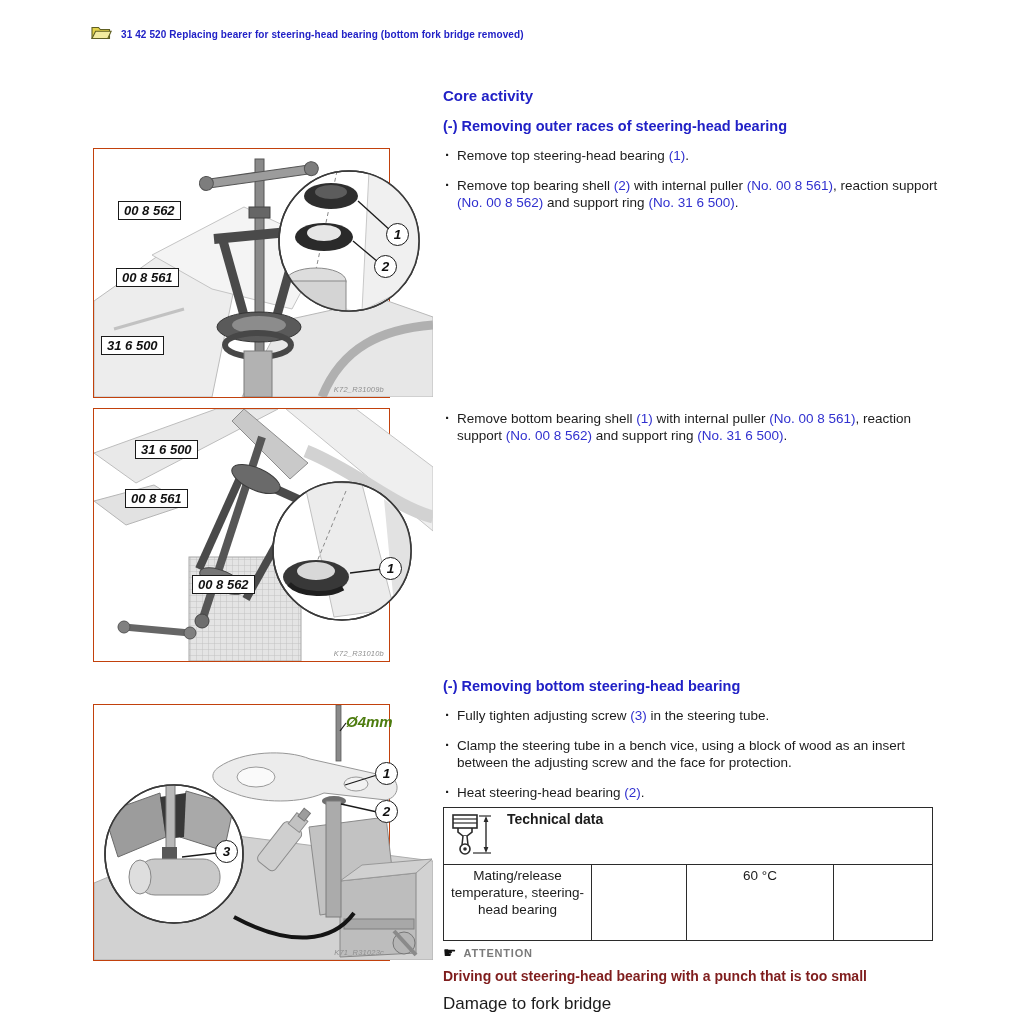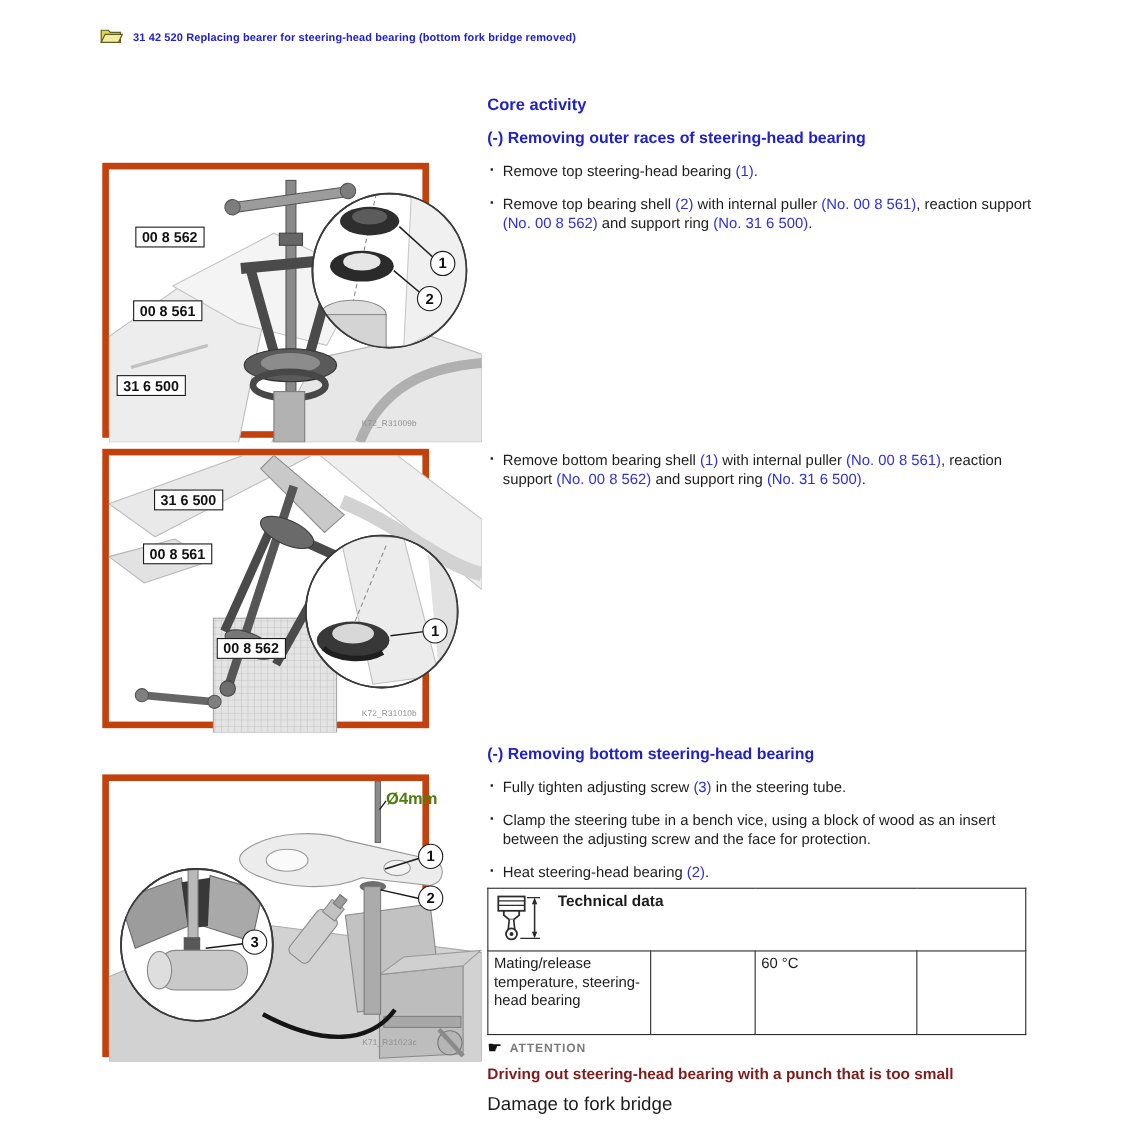--- a/index.html
+++ b/index.html
@@ -18,37 +18,37 @@
   
   .rc{position:absolute;left:443px;width:497px;}
   .h-core{top:87px;font-size:15px;font-weight:bold;color:var(--heading-blue);}
   .h-sec{font-size:14.5px;font-weight:bold;color:var(--heading-blue);}
   .link{color:var(--link-blue);}
   ul.steps{list-style:none;}
   ul.steps li{position:relative;padding-left:14px;margin-bottom:13px;font-size:13.5px;line-height:17px;}
   ul.steps li::before{content:"·";position:absolute;left:2px;top:-1px;font-weight:bold;font-size:15px;color:#1c1c1c;}
 
   
-  .fig{position:absolute;left:93px;width:297px;border:6px solid #c2410c;background:#fff;}
+  .fig{position:absolute;left:93px;width:297px;border:1px solid #c2410c;background:#fff;font-style:italic;}
   .fig svg{display:block;}
   .fig .caption{position:absolute;right:5px;bottom:3px;font-size:7.5px;color:#8f8f8f;letter-spacing:.2px;}
   .plabel{position:absolute;background:#fff;border:1.5px solid #1a1a1a;font-size:13px;font-weight:bold;
           padding:0 5px;line-height:17px;white-space:nowrap;color:#111;}
   .callout{position:absolute;width:23px;height:23px;border:1.6px solid #1a1a1a;border-radius:50%;
            background:#fff;display:flex;align-items:center;justify-content:center;
            font-size:13.5px;font-weight:bold;color:#111;}
   .dim-label{position:absolute;font-size:15px;font-weight:bold;color:#4d7c0f;}
 
   
   .tech-table{position:absolute;left:443px;top:807px;width:489px;border-collapse:collapse;table-layout:fixed;}
   .tech-table td{border:1.5px solid #2b2b2b;vertical-align:top;font-size:13.5px;line-height:17px;padding:2px 5px;}
   .tech-header td{height:53px;vertical-align:bottom;padding:3px 5px;}
   .tech-header .hdr-flex{display:flex;gap:12px;}
   .tech-header .hdr-label{font-size:14px;font-weight:bold;padding-bottom:1px;}
-  .tech-row td{height:76px;}
+  .tech-row td{height:76px;text-align:center;}
 
   
   .att-line{position:absolute;left:443px;display:flex;align-items:center;gap:7px;}
   .att-hand{font-size:15px;color:#111;line-height:1;}
   .att-word{font-size:11px;font-weight:bold;color:#7a7a7a;letter-spacing:.8px;}
   .att-cause{position:absolute;left:443px;font-size:14px;font-weight:bold;color:#7f1d1d;}
   .att-effect{position:absolute;left:443px;font-size:17px;color:#1c1c1c;}
 </style>
 </head>
 <body>

